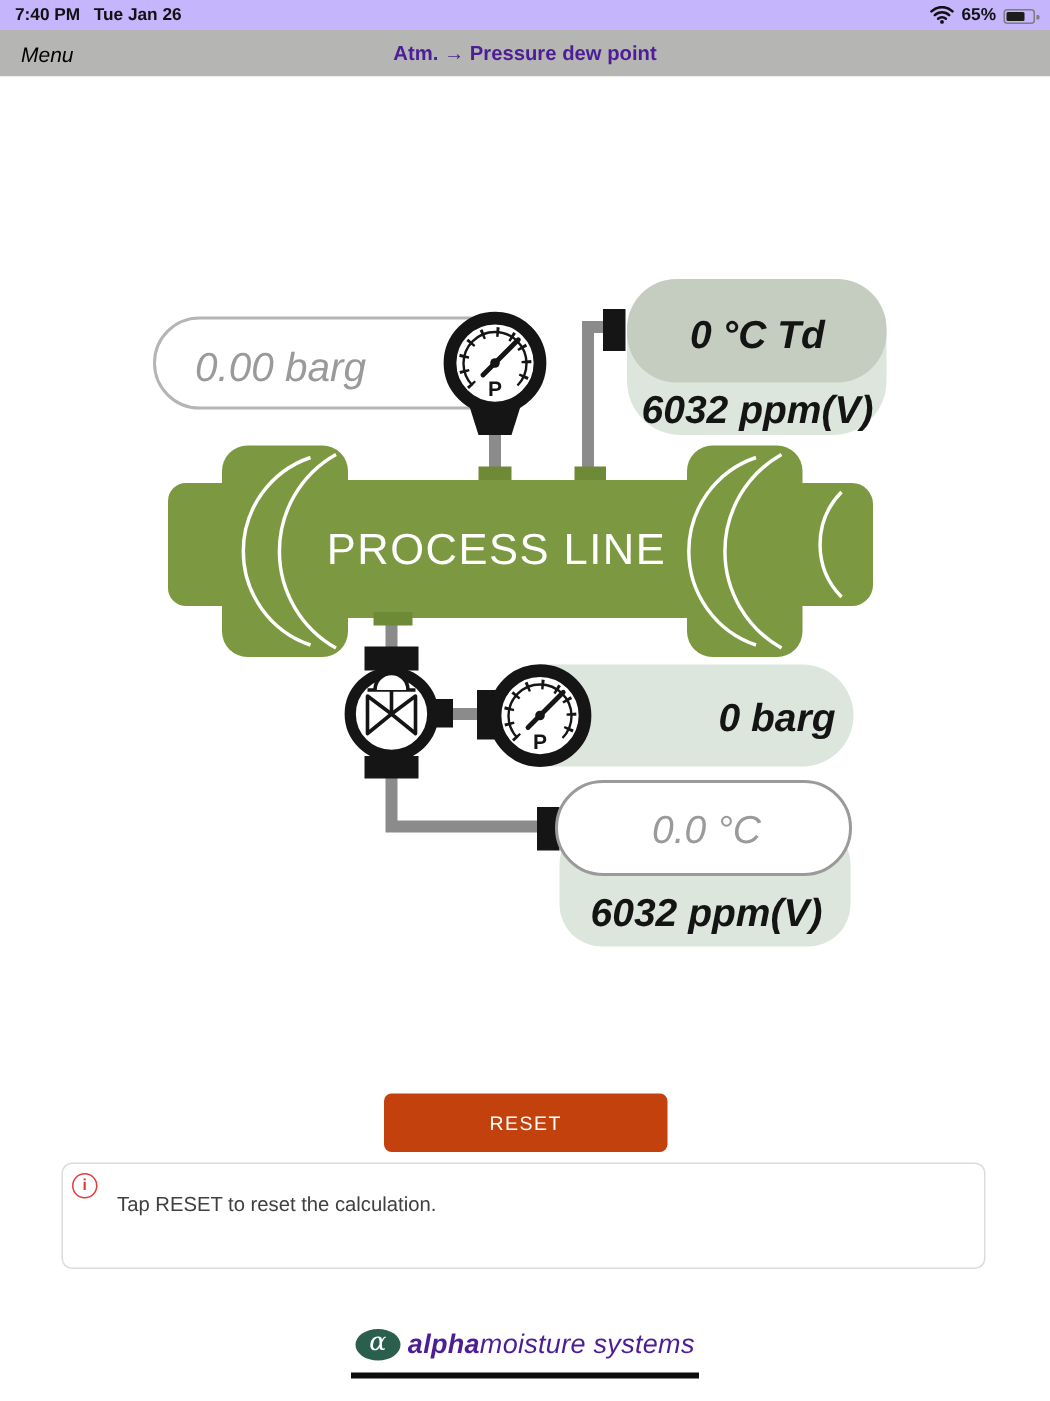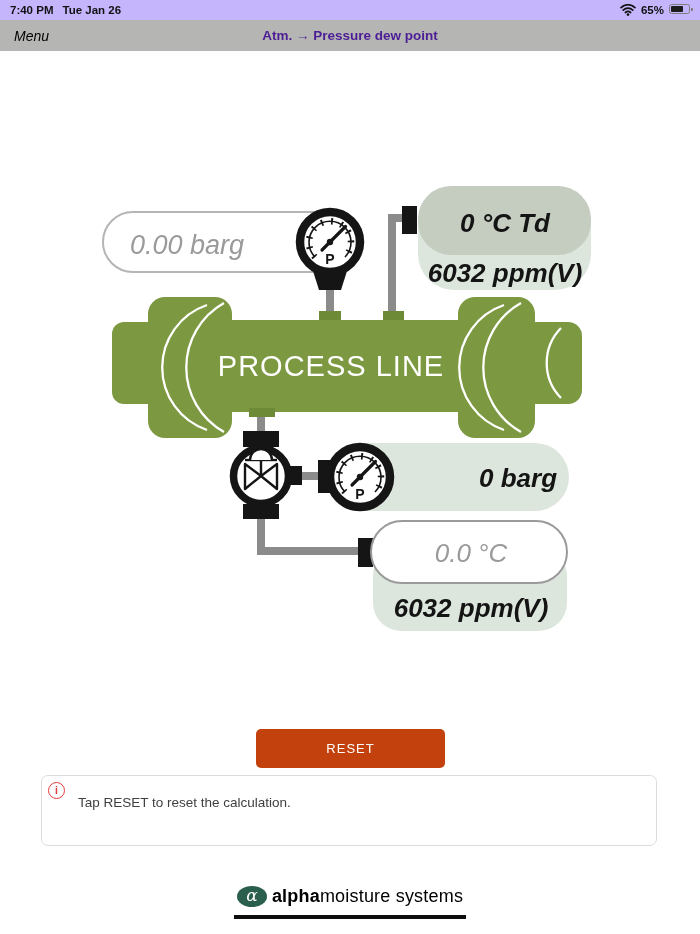--- a/index.html
+++ b/index.html
@@ -1,21 +1,21 @@
 <!DOCTYPE html>
 <html><head>
 <meta charset="utf-8">
 <style>
   html,body{margin:0;padding:0;background:#fff;font-family:"Liberation Sans",sans-serif;}
   .screen{position:relative;width:700px;height:934px;background:#ffffff;overflow:hidden;}
 
   
   .statusbar{height:20px;background:#c4b5fd;display:flex;justify-content:space-between;align-items:center;padding:0 10px;box-sizing:border-box;}
   .sb-left{display:flex;gap:9px;font-size:11.5px;font-weight:600;color:#111;}
-  .sb-right{display:flex;align-items:flex-start;gap:5px;font-size:11.5px;font-weight:600;color:#111;}
+  .sb-right{display:flex;align-items:flex-end;gap:5px;font-size:11.5px;font-weight:600;color:#111;}
   .wifi svg{display:block;}
   .battery{position:relative;width:21px;height:10px;border:1px solid #7d7d7d;border-radius:2.5px;box-sizing:border-box;}
   .battery::after{content:"";position:absolute;right:-3.5px;top:2.5px;width:1.8px;height:3.8px;background:#7d7d7d;border-radius:0 1px 1px 0;}
   .battery-fill{position:absolute;left:1px;top:1px;bottom:1px;width:62%;background:#1c1c1c;border-radius:1px;}
   .navbar{height:31px;background:#b5b6b4;position:relative;display:flex;align-items:center;}
   .menu{position:absolute;left:14px;font-size:14px;color:#000000;cursor:pointer;font-style:italic;}
   .navtitle{width:100%;text-align:center;font-size:13.5px;font-weight:700;color:#4c1d95;}
 
   
   .main{position:relative;height:837px;background:#fff;}
@@ -25,21 +25,21 @@
     border:none;border-radius:5px;font-family:"Liberation Sans",sans-serif;font-size:13px;letter-spacing:1px;cursor:pointer;}
   .info-card{position:absolute;top:724px;left:41px;width:616px;height:71px;background:#fff;border:1px solid #dcdcdc;border-radius:7px;box-sizing:border-box;}
   .info-icon{position:absolute;top:6px;left:6px;width:15px;height:15px;border:1.5px solid #e23b3b;border-radius:50%;
     color:#e23b3b;font-size:10.5px;line-height:15px;text-align:center;font-weight:700;}
   .info-text{position:absolute;top:19px;left:36px;font-size:13.5px;color:#404040;}
 
   .footer{position:absolute;top:835px;left:0;width:100%;display:flex;justify-content:center;}
   .logo{display:inline-flex;align-items:center;gap:5px;border-bottom:4px solid #0d0d0d;padding:0 3px 8px 3px;}
   .logo-oval{width:30px;height:21px;background:#2b5f4d;border-radius:50%;display:flex;align-items:center;justify-content:center;flex:0 0 auto;}
   .alpha-glyph{color:#fff;font-family:"DejaVu Serif",serif;font-style:italic;font-size:17px;line-height:1;transform:translateY(-1px);}
-  .brand{font-size:18px;color:#000000;letter-spacing:.2px;}
+  .brand{font-size:18px;color:#4c1d95;letter-spacing:.2px;font-style:italic;}
   .brand b{font-weight:700;}
 
   
   .t-input{font-family:"Liberation Sans",sans-serif;font-style:italic;fill:#9a9a9a;}
   .t-output{font-family:"Liberation Sans",sans-serif;font-style:italic;font-weight:700;fill:#141414;}
   .t-pipe{font-family:"Liberation Sans",sans-serif;fill:#ffffff;letter-spacing:1px;}
   .t-gauge{font-family:"Liberation Sans",sans-serif;font-weight:700;fill:#141414;}
 </style>
 </head>
 <body>

